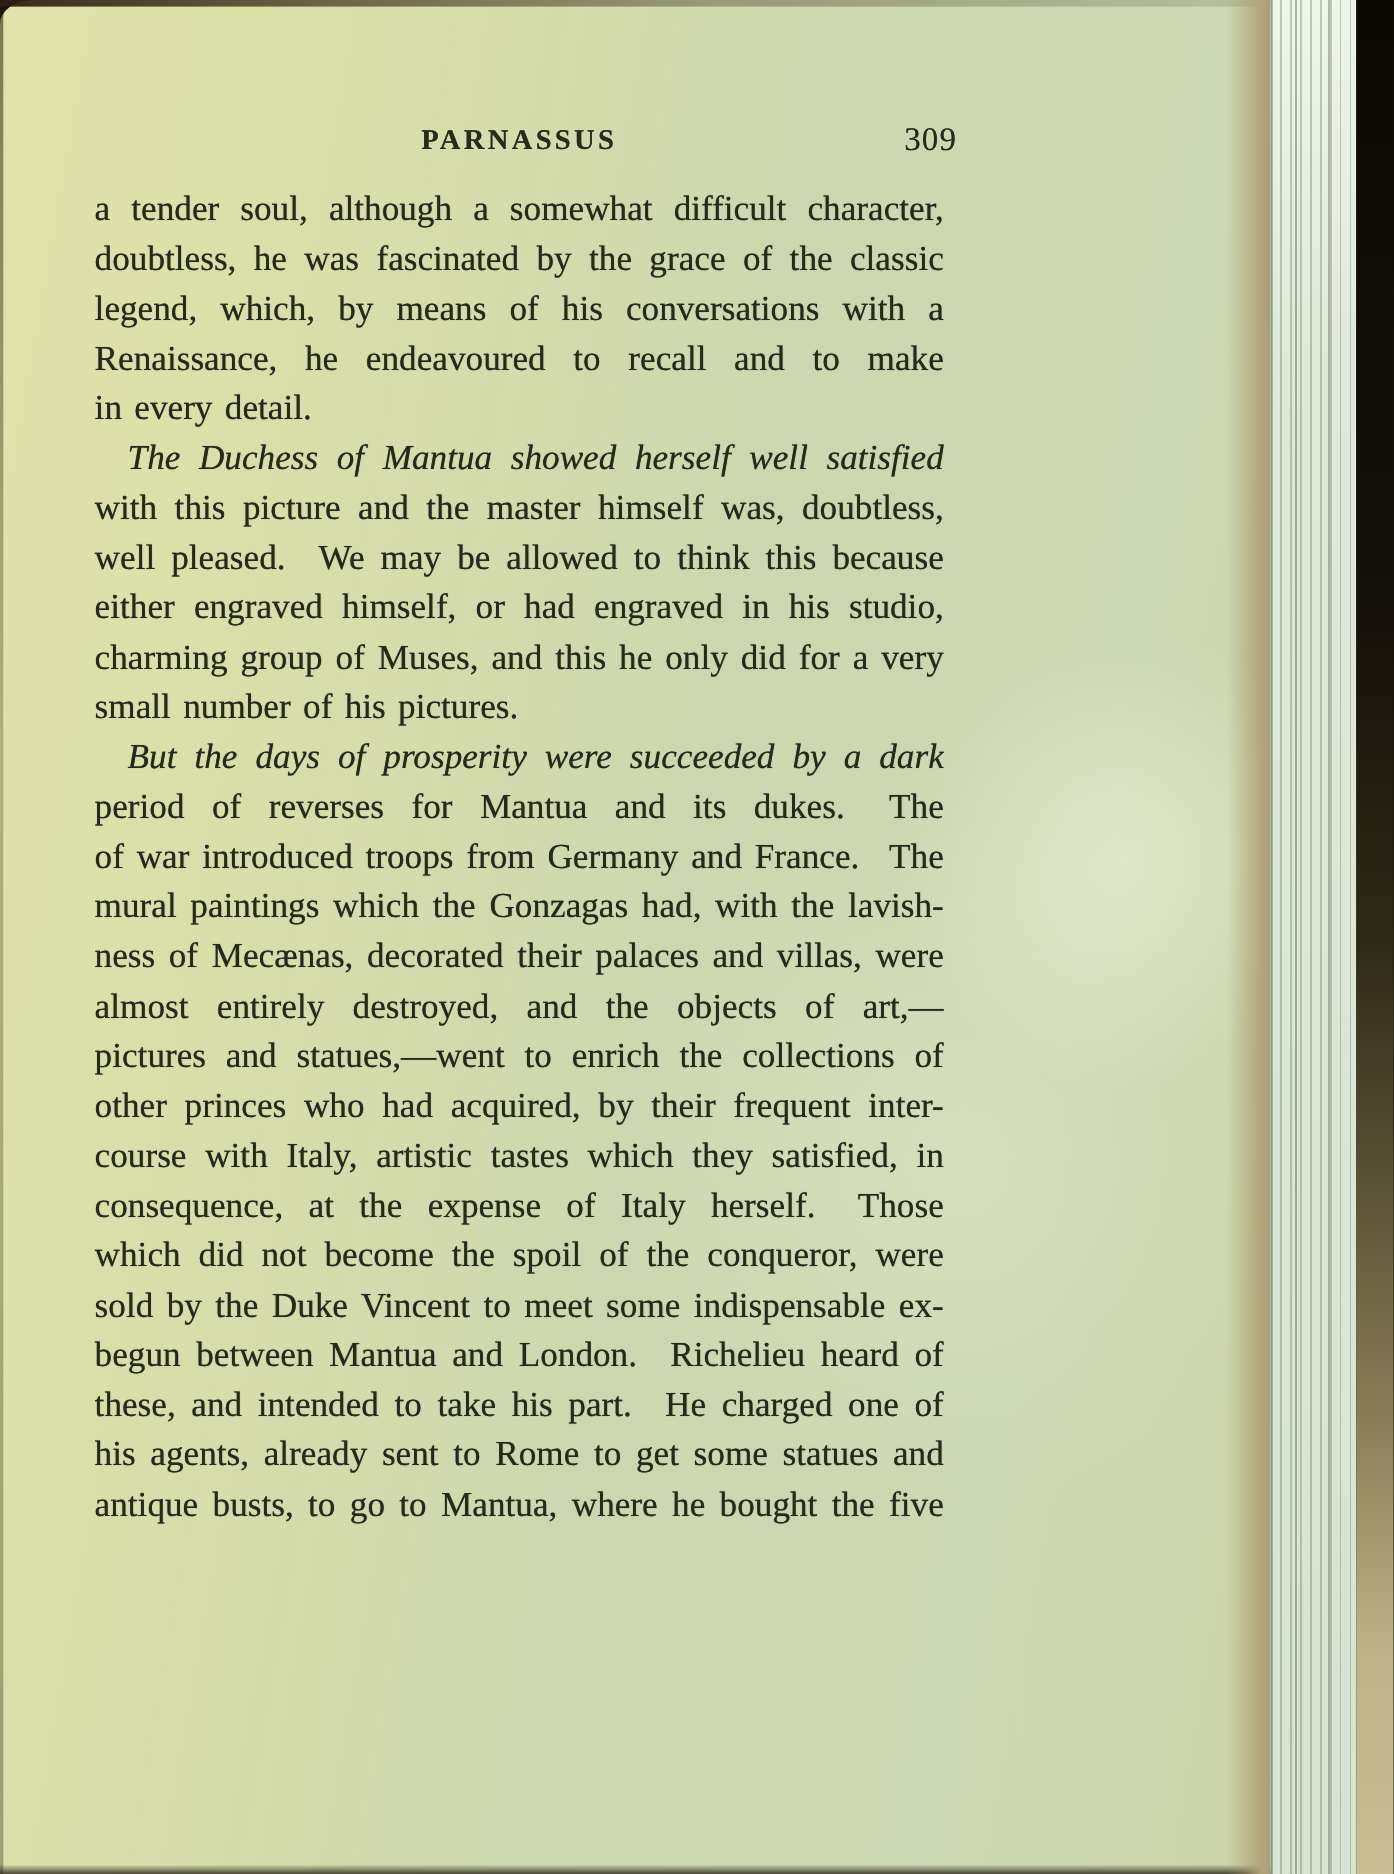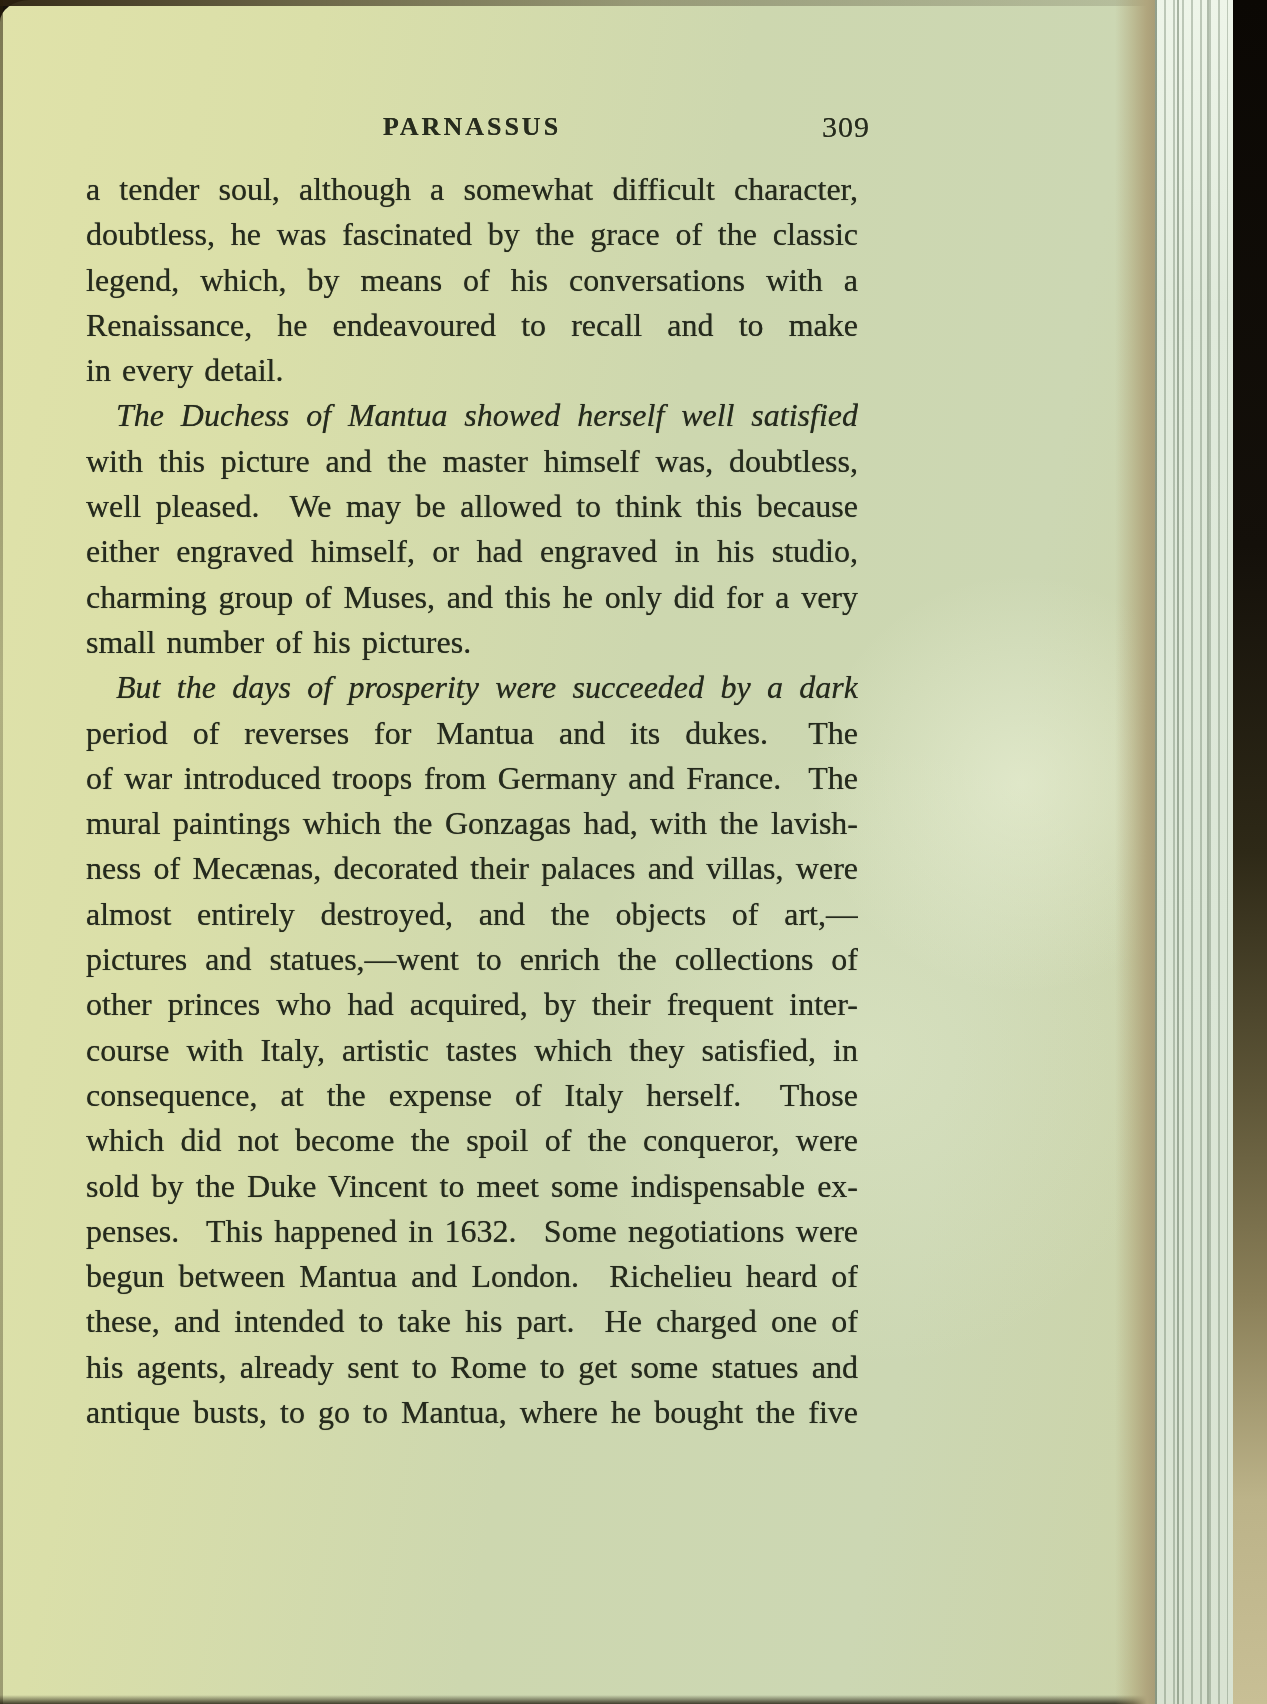--- a/index.html
+++ b/index.html
@@ -124,21 +124,20 @@
           <div class="line">of war introduced troops from Germany and France.  The</div>
           <div class="line">mural paintings which the Gonzagas had, with the lavish-</div>
           <div class="line">ness of Mecænas, decorated their palaces and villas, were</div>
           <div class="line">almost entirely destroyed, and the objects of art,—furniture,</div>
           <div class="line">pictures and statues,—went to enrich the collections of</div>
           <div class="line">other princes who had acquired, by their frequent inter-</div>
           <div class="line">course with Italy, artistic tastes which they satisfied, in</div>
           <div class="line">consequence, at the expense of Italy herself.  Those</div>
           <div class="line">which did not become the spoil of the conqueror, were</div>
           <div class="line">sold by the Duke Vincent to meet some indispensable ex-</div>
-          <div class="line">penses.  This happened in 1632.  Some negotiations were</div>
           <div class="line">begun between Mantua and London.  Richelieu heard of</div>
           <div class="line">these, and intended to take his part.  He charged one of</div>
           <div class="line">his agents, already sent to Rome to get some statues and</div>
           <div class="line">antique busts, to go to Mantua, where he bought the five</div>
         </div>
       </div>
 
     <div class="bottom-edge"></div>
   </div>
 

